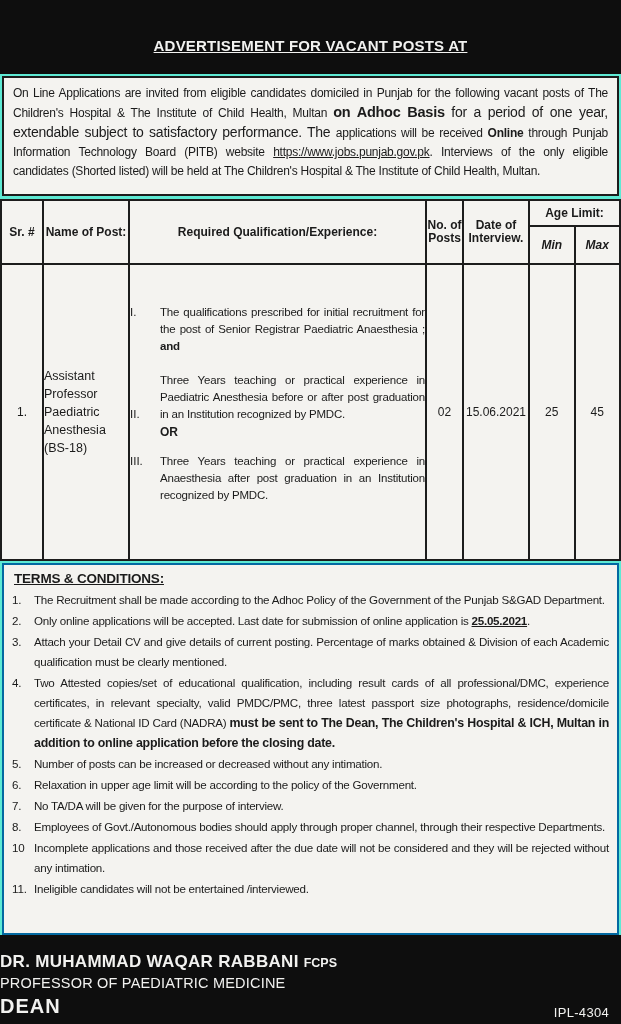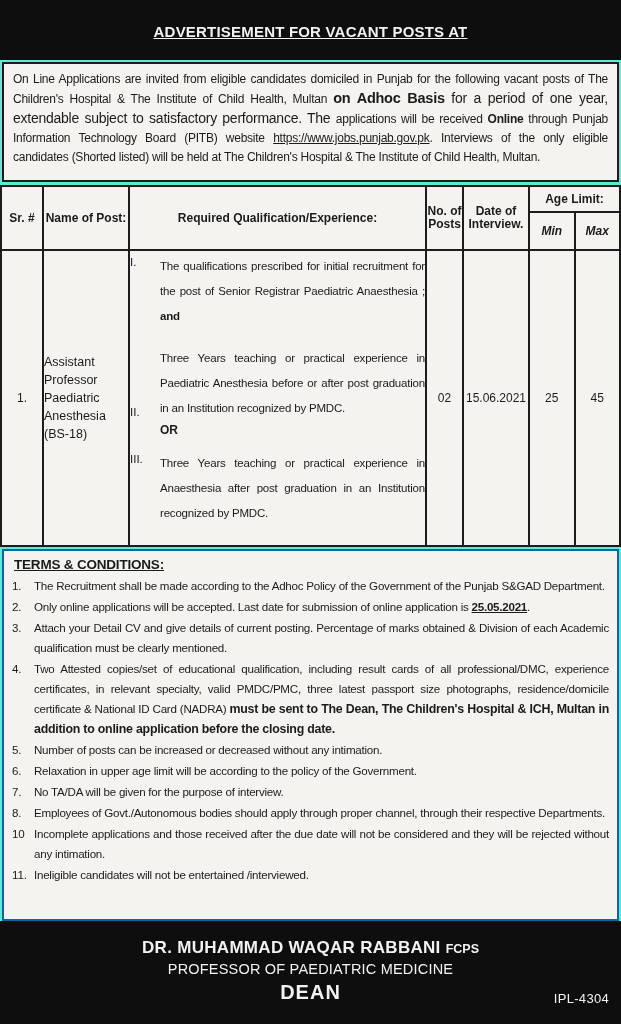--- a/index.html
+++ b/index.html
@@ -6,21 +6,21 @@
   body { font-family:"Liberation Sans", sans-serif; background:#444; }
   .page {
     position:relative; width:621px; height:1024px; margin:0 auto;
     background:#0e0e0e; display:flex; flex-direction:column; overflow:hidden;
     color:#1b1b1b;
   }
   
   .header-band {
     background:#0e0e0e; color:#f2f2f0; height:58px; flex:none;
     display:flex; flex-direction:column; align-items:center; justify-content:center;
-    gap:6px; padding-top:2px;
+    gap:6px; padding-top:16px;
   }
   .header-band .h-line1 {
     font-size:15px; font-weight:bold; text-decoration:underline; letter-spacing:.2px;
   }
   .header-band .h-line2 {
     font-size:16.5px; font-weight:bold; text-decoration:underline; letter-spacing:.1px;
   }
   
   .paper { background:#5eead4; flex:none; }
   .intro-box {
@@ -49,21 +49,21 @@
   th.c-min  { width:48px; }
   th.c-max  { width:41px; }
   tr.hdr1 th { height:24px; font-weight:bold; text-align:center; line-height:13px;border-radius:10px; }
   tr.hdr2 th { height:36px; font-weight:bold; font-style:italic; text-align:center;border-radius:7px; }
   td.sr-cell { text-align:center; vertical-align:bottom; padding-bottom:88px; font-size:12.5px; }
   td.name-cell { padding:0 4px 0 7px; font-size:12.5px; line-height:18px; font-weight:bold; font-weight:normal; }
   td.name-cell .post-name { font-size:12.5px; line-height:18px; }
   td.qual-cell { vertical-align:top; padding:8px 6px 0 10px; }
   .qitem { display:flex; margin-bottom:17px; }
   .qnum { flex:none; width:30px; font-size:11.5px; line-height:17px; }
-  .qbody { flex:1; font-size:11.5px; line-height:25px; letter-spacing:-0.2px; text-align:justify; }
+  .qbody { flex:1; font-size:11.5px; line-height:17px; letter-spacing:-0.2px; text-align:justify; }
   .qbody .b { font-weight:bold; }
   .qor { margin:-12px 0 14px 30px; font-weight:bold; font-size:12px; }
   td.posts-cell, td.date-cell, td.min-cell, td.max-cell { text-align:center; font-size:12.5px; }
   tr.data-row td { height:294px; }
   
   .terms-box {
     margin:2px 2px 0 2px; border:2px solid #0369a1; background:#f4f3f0;
     padding:5px 8px 8px 8px; min-height:355px;
   }
   .terms-heading {
@@ -71,21 +71,21 @@
     letter-spacing:-0.2px;
   }
   .term { display:flex; margin-bottom:1px; }
   .tnum { flex:none; width:22px; font-size:11.6px; line-height:20px; letter-spacing:-0.2px; }
   .ttext { flex:1; font-size:11.6px; line-height:20px; letter-spacing:-0.25px; text-align:justify; }
   .ttext .bu { font-weight:bold; text-decoration:underline; }
   .ttext .b { font-weight:bold; font-size:12.4px; }
   
   .footer-band {
     background:#0e0e0e; color:#f2f2f0; flex:1; position:relative;
-    display:flex; flex-direction:column; align-items:center; justify-content:flex-start;
+    display:flex; flex-direction:column; justify-content:flex-start;
     padding-top:17px;
   }
   .f-name { font-size:17px; font-weight:bold; letter-spacing:.3px; }
   .f-degree { font-size:12.5px; font-weight:bold; margin-left:5px; }
   .f-title { font-size:14.5px; margin-top:3px; letter-spacing:.2px; }
   .f-dean { font-size:20px; font-weight:bold; margin-top:4px; letter-spacing:1px; }
   .f-code { position:absolute; right:12px; top:70px; font-size:13px; letter-spacing:.3px; }
 </style>
 </head>
 <body>

